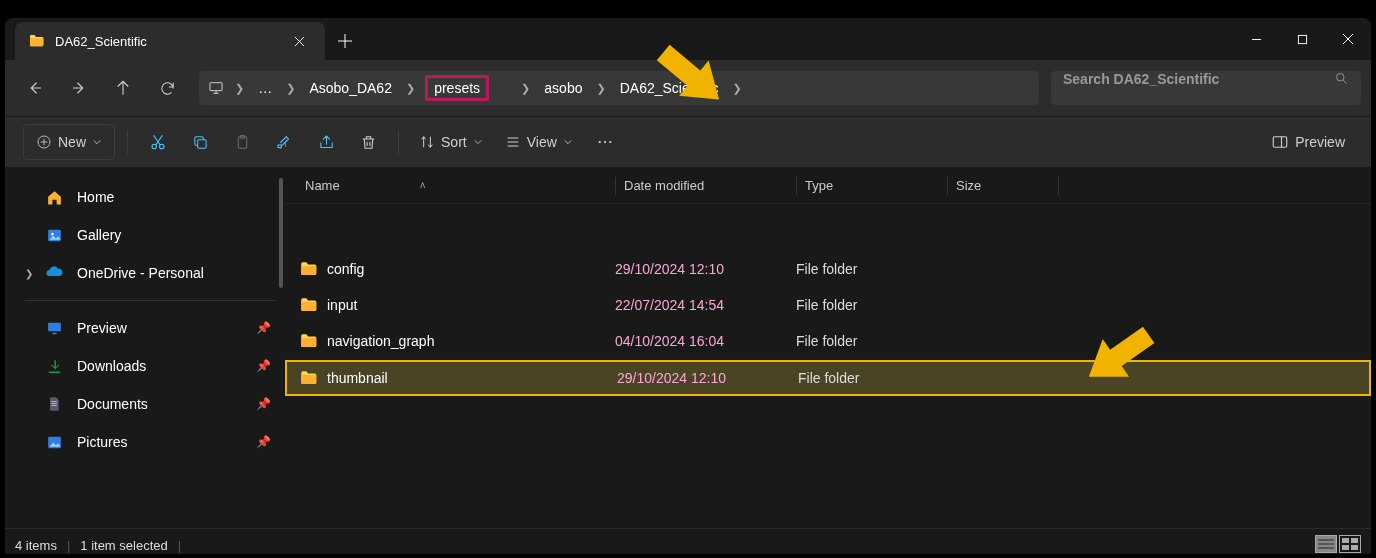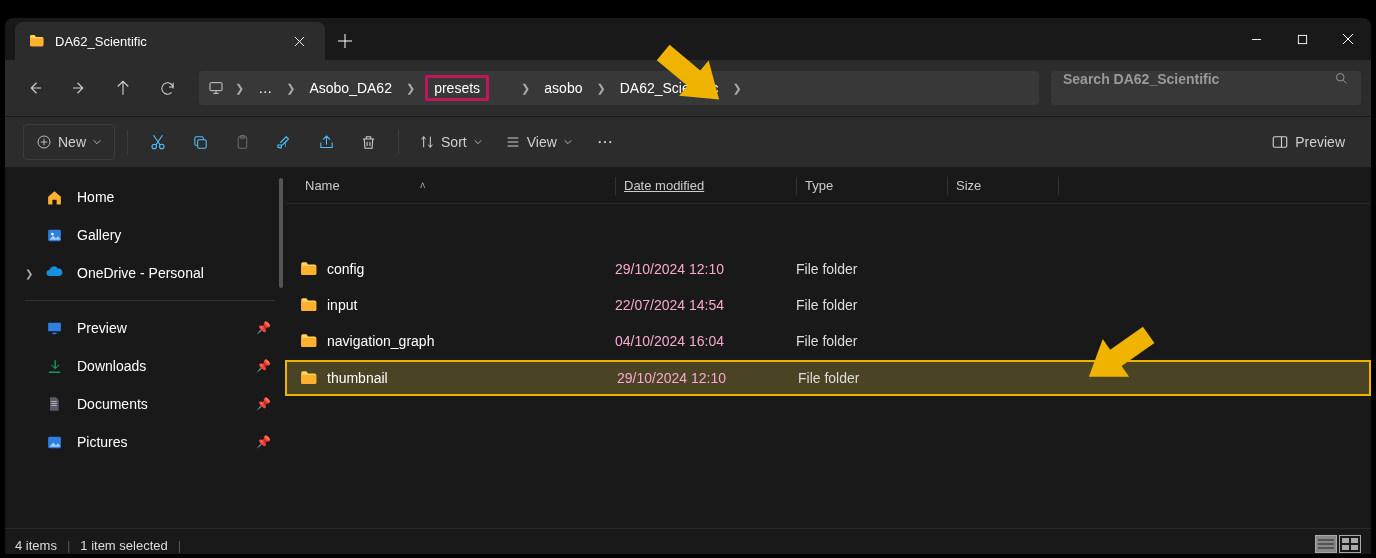--- a/index.html
+++ b/index.html
@@ -40,21 +40,21 @@
   .side-item { display:flex; align-items:center; gap:14px; color:#fff; font-size:14px; height:38px; padding:0 10px 0 26px; border-radius:4px; position:relative; }
   .side-item .chev { position:absolute; left:6px; color:#aaa; font-size:10px; }
   .side-item .pin { margin-left:auto; color:#888; font-size:12px; }
   .side-sep { height:1px; background:#333; margin:8px 6px; }
   .scrollbar-thumb { position:absolute; right:2px; top:10px; width:4px; height:110px; background:#555; border-radius:2px; }
 
   .content { flex:1; display:flex; flex-direction:column;gap:47px; }
   .cols { display:flex; color:#ccc; font-size:13px; height:36px; align-items:center; border-bottom:1px solid #282828; }
   .col-name { width:330px; padding-left:20px; display:flex; align-items:center; gap:80px; }
   .col-sort { font-size:10px; color:#aaa; }
-  .col-date { width:180px;text-decoration:underline; }
+  .col-date { width:180px; }
   .col-type { width:150px; }
   .col-size { width:110px; }
   .csep { width:1px; height:18px; background:#333; }
 
   .rows { flex:1; }
   .row { display:flex; align-items:center; height:36px; color:#fff; font-size:14px; padding-left:6px; }
   .row .cell-name { width:324px; display:flex; align-items:center; gap:10px; padding-left:8px; }
   .row .cell-date { width:181px; color:#f9a8d4; }
   .row .cell-type { width:151px; color:#ddd; }
   .row .cell-size { width:110px; }

